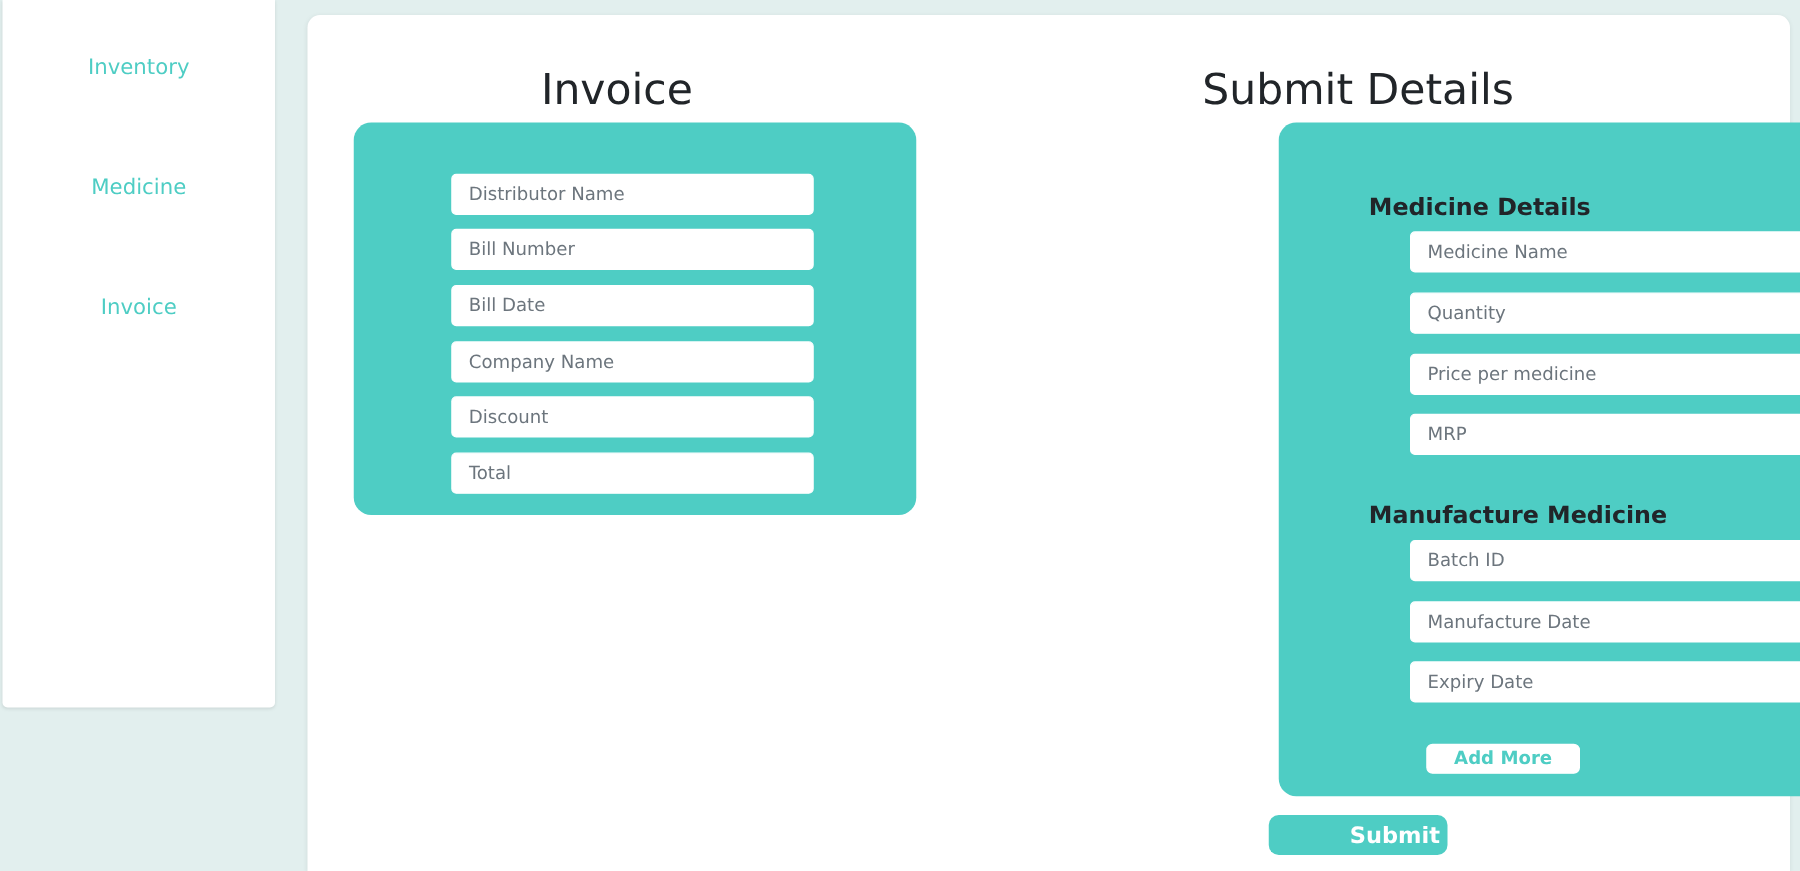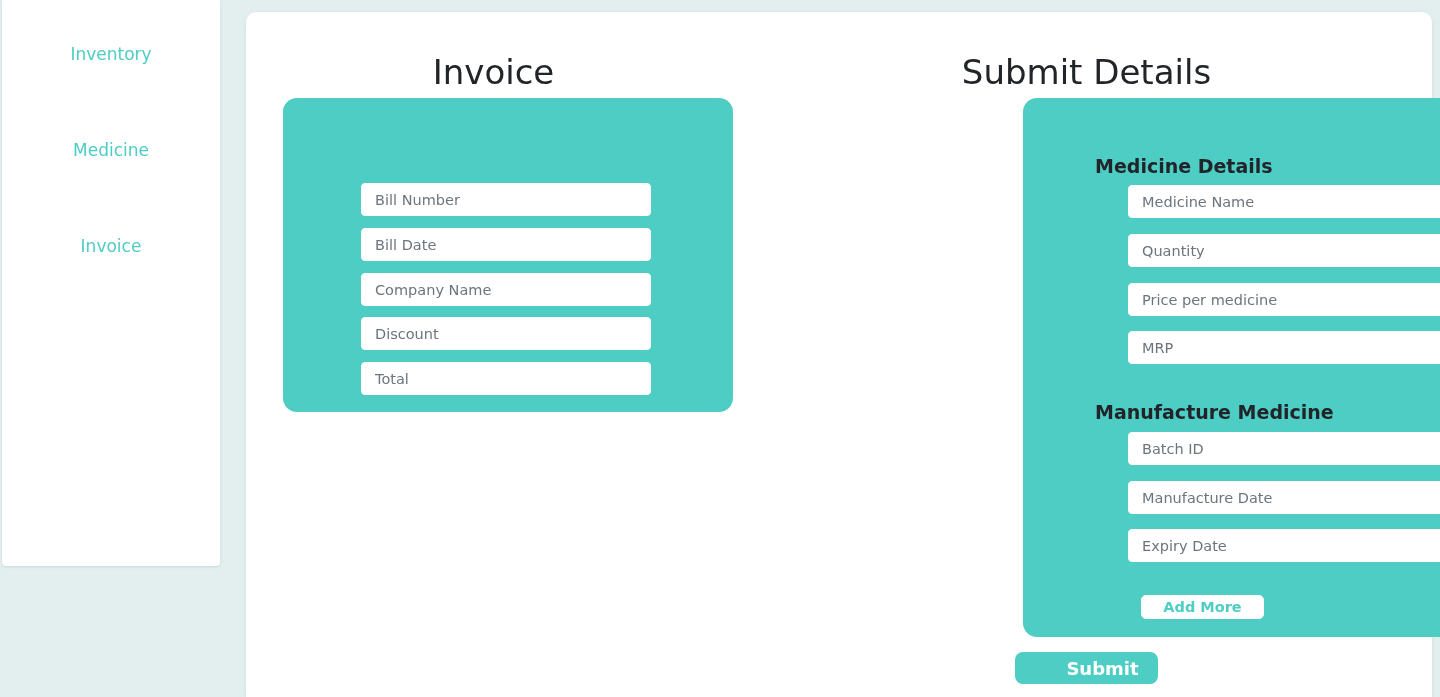--- a/index.html
+++ b/index.html
@@ -183,21 +183,21 @@
     left: 769px;
     top: 640px;
     width: 143px;
     height: 32px;
     background: #4ecdc4;
     border: none;
     border-radius: 8px;
     color: #ffffff;
     font-size: 18px;
     font-weight: 700;
-    text-align: center;
+    text-align: right;
     padding-left: 38px;
     cursor: pointer;
     font-family: "DejaVu Sans", "Liberation Sans", sans-serif;
   }
 </style>
 </head>
 <body>
 
 <div class="app">
 
@@ -214,20 +214,21 @@
       </li>
     </ul>
   </nav>
 
   <main class="main-card">
 
     <section class="col-left">
       <h1 class="section-title title-left">Invoice</h1>
 
       <div class="panel panel-left">
+        <input class="field fl-0" type="text" placeholder="Distributor Name" style="">
         <input class="field fl-1" type="text" placeholder="Bill Number" style="">
         <input class="field fl-2" type="text" placeholder="Bill Date" style="">
         <input class="field fl-3" type="text" placeholder="Company Name" style="">
         <input class="field fl-4" type="text" placeholder="Discount" style="">
         <input class="field fl-5" type="text" placeholder="Total" style="">
       </div>
     </section>
 
     <section class="col-right">
       <h1 class="section-title title-right">Submit Details</h1>

